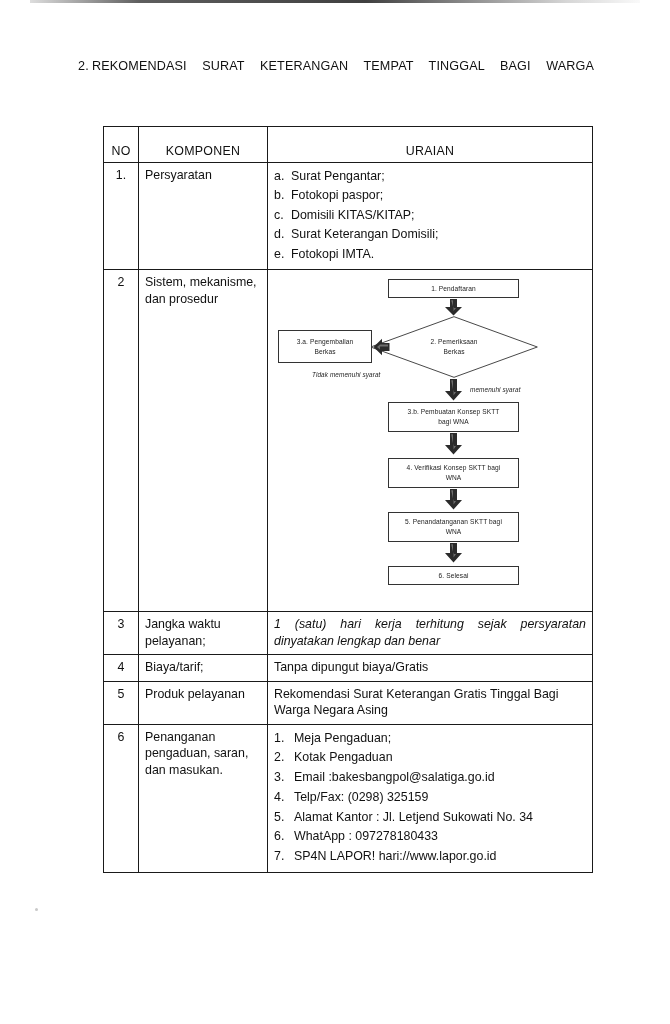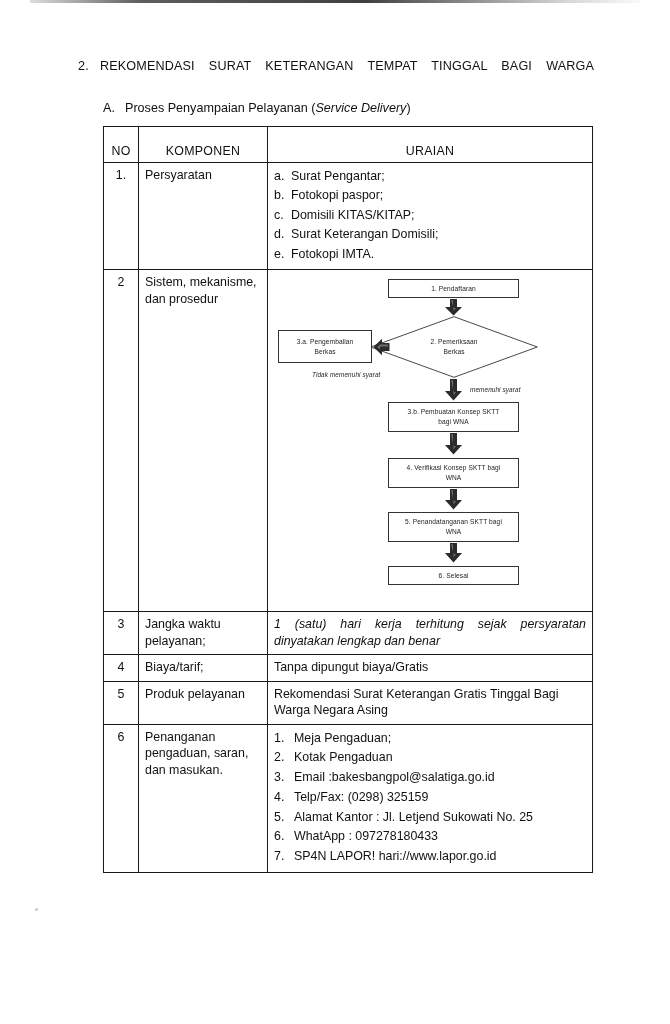--- a/index.html
+++ b/index.html
@@ -48,21 +48,21 @@
     line-height: 19px;
     letter-spacing: 0.15px;
   }
   .heading .num {
     position: absolute;
     left: 0;
     top: 0;
     width: 22px;
   }
   .heading .htext {
-    margin-left: 22px;
+    margin-left: 14px;
     text-align: justify;
     text-align-last: left;
   }
   .heading .htext .line1 {
     display: block;
     text-align: justify;
     text-align-last: justify;
   }
   .heading .htext .line2 { display: block; }
 
@@ -193,23 +193,20 @@
   <div class="scan-edge-top"></div>
   <div class="scan-speck"></div>
 
   <div class="heading">
     <span class="num">2.</span>
     <div class="htext">
       <span class="line1">REKOMENDASI SURAT KETERANGAN TEMPAT TINGGAL BAGI WARGA</span>
     </div>
   </div>
 
-  <div class="subheading">
-    <span class="slabel">A.</span><span>Proses Penyampaian Pelayanan (</span><span class="ital">Service Delivery</span><span>)</span>
-  </div>
 
   <table class="tbl">
     <colgroup>
       <col class="col-no">
       <col class="col-komp">
       <col class="col-urai">
     </colgroup>
     <thead>
       <tr>
         <td>NO</td>
@@ -343,21 +340,21 @@
 
       <tr>
         <td class="c-no">6</td>
         <td>Penanganan pengaduan, saran, dan masukan.</td>
         <td>
           <ul class="lst lst-n lst-contact">
             <li><span class="mk">1.</span><span>Meja Pengaduan;</span></li>
             <li><span class="mk">2.</span><span>Kotak Pengaduan</span></li>
             <li><span class="mk">3.</span><span>Email :bakesbangpol@salatiga.go.id</span></li>
             <li><span class="mk">4.</span><span>Telp/Fax: (0298) 325159</span></li>
-            <li><span class="mk">5.</span><span>Alamat Kantor : Jl. Letjend Sukowati No. 25</span></li>
+            <li><span class="mk">5.</span><span>Alamat Kantor : Jl. Letjend Sukowati No. 34</span></li>
             <li><span class="mk">6.</span><span>WhatApp : 097278180433</span></li>
             <li><span class="mk">7.</span><span>SP4N LAPOR! hari://www.lapor.go.id</span></li>
           </ul>
         </td>
       </tr>
 
     </tbody>
   </table>
 
 </div>

